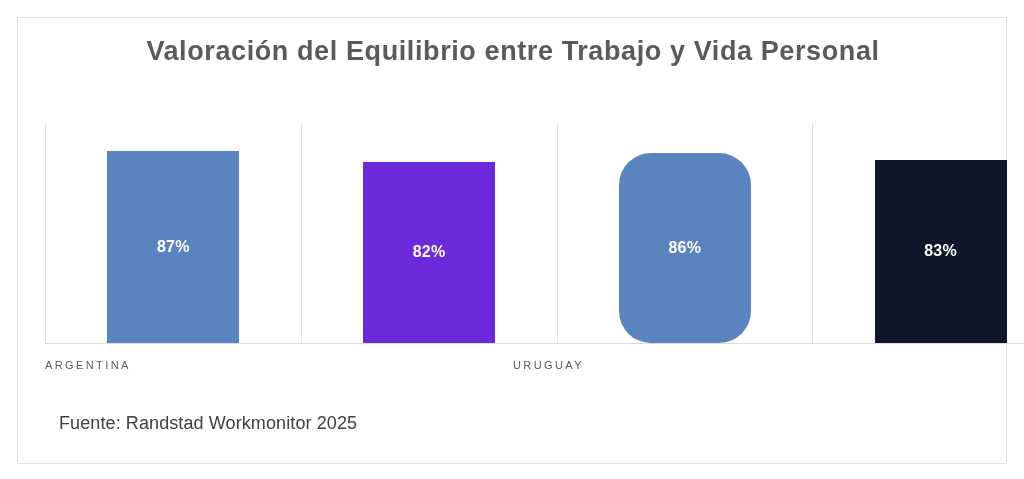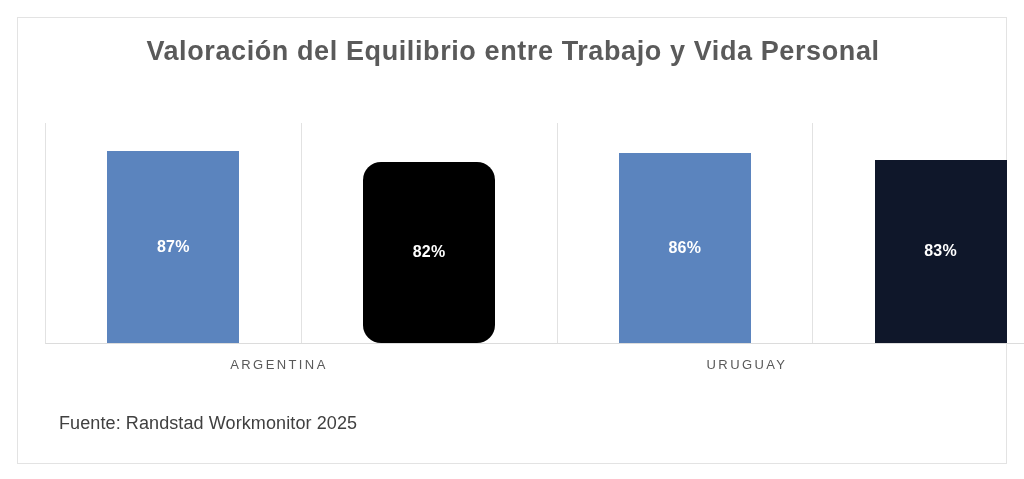--- a/index.html
+++ b/index.html
@@ -87,22 +87,21 @@
   #cat-labels {
     position: absolute;
     left: 27px;
     top: 333px;          
     width: 936px;
     height: 28px;
     display: flex;
   }
   .cat-label {
     flex: 1 1 0;
-    text-align: center;
-    font-size: 13px;
+    font-size: 11px;
     color: #595959;
     letter-spacing: 2.4px;
     line-height: 28px;
     white-space: nowrap;
   }
 
   
   #footnote {
     position: absolute;
     left: 41px;
@@ -121,27 +120,27 @@
 
   <div id="plot-area">
 
     <div class="cat-col">
       <div class="bar" id="bar-0" style="height: 192.27px; background: rgb(91, 132, 190);">
         <span class="bar-value">87%</span>
       </div>
     </div>
 
     <div class="cat-col">
-      <div class="bar" id="bar-1" style="height: 181.22px; background: #000000; border-radius: 18px;">
+      <div class="bar" id="bar-1" style="height: 181.22px; background: #6d28d9;">
         <span class="bar-value">82%</span>
       </div>
     </div>
 
     <div class="cat-col">
-      <div class="bar" id="bar-2" style="height: 190.06px; background: rgb(91, 132, 190);">
+      <div class="bar" id="bar-2" style="height: 190.06px; background: rgb(91, 132, 190); border-radius: 32px;">
         <span class="bar-value">86%</span>
       </div>
     </div>
 
     <div class="cat-col">
       <div class="bar" id="bar-3" style="height: 183.43px; background: #0f172a;">
         <span class="bar-value">83%</span>
       </div>
     </div>
 

